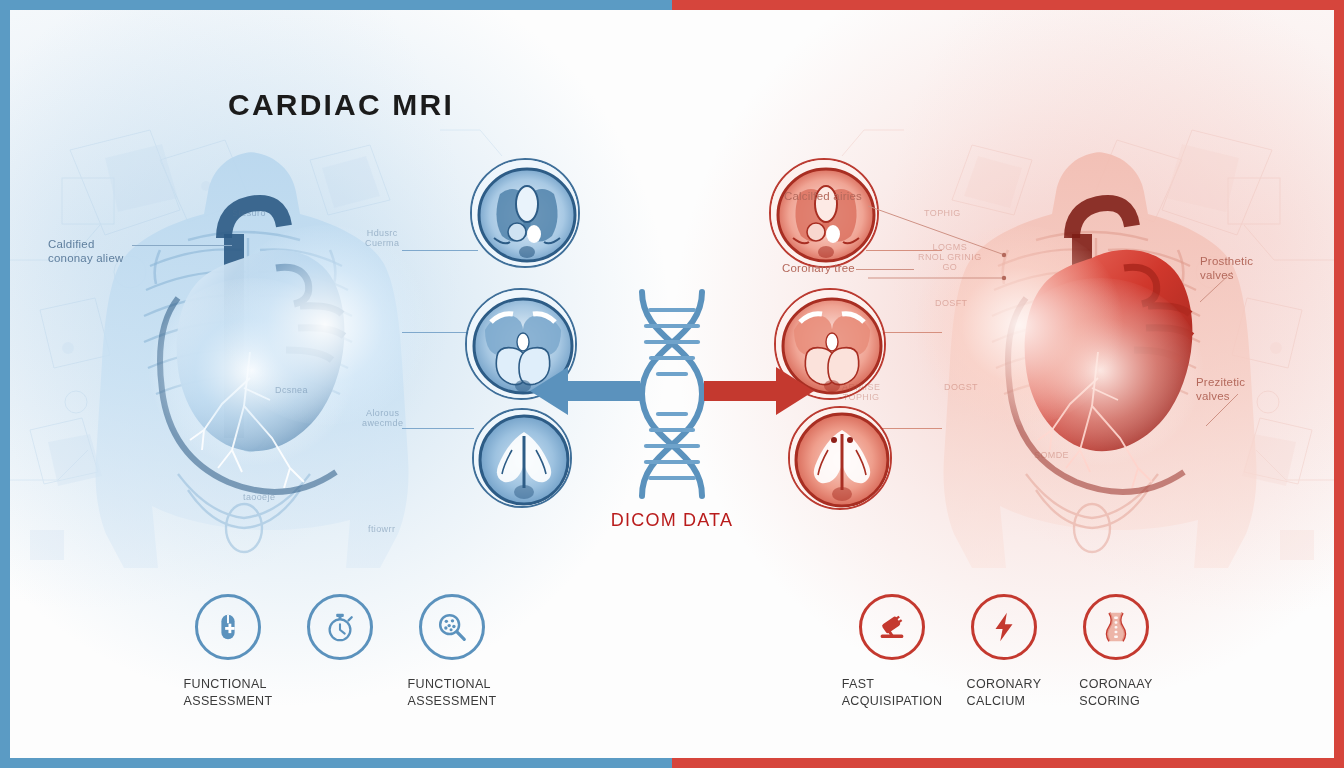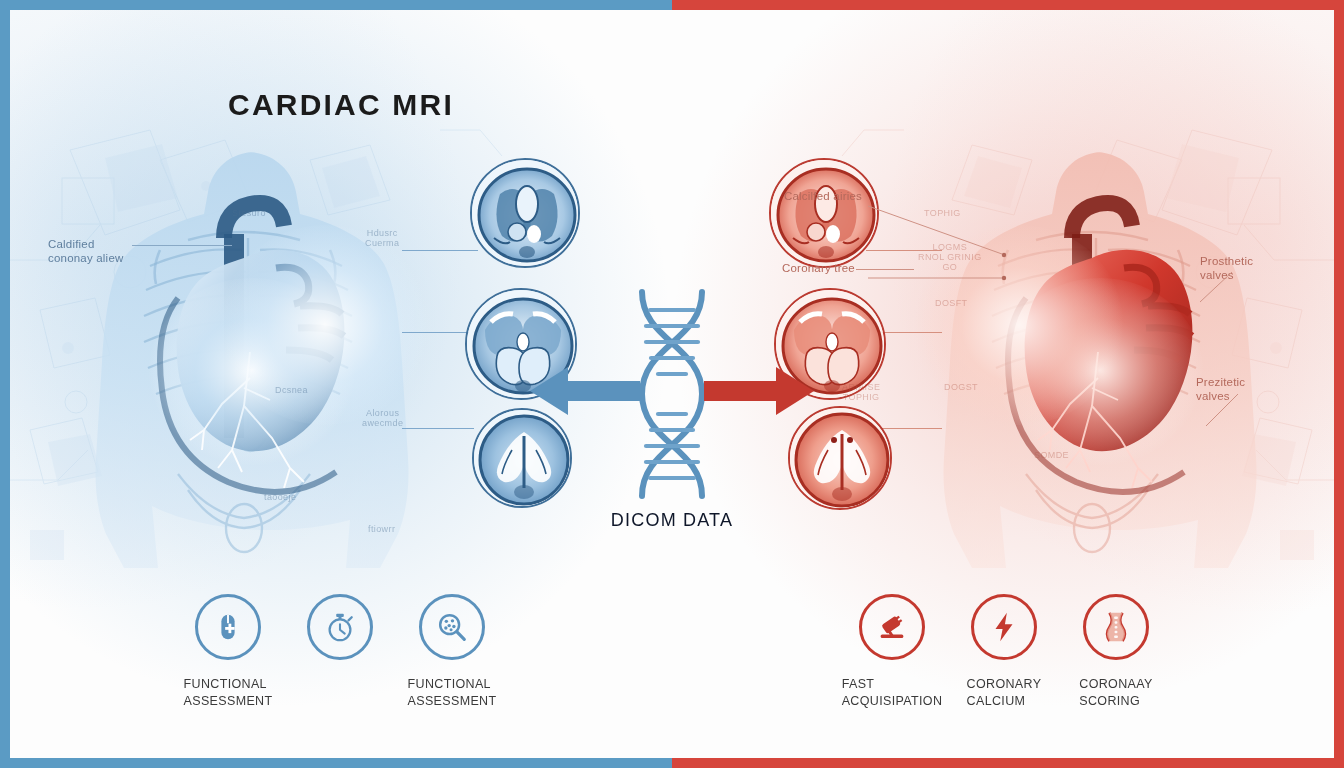--- a/index.html
+++ b/index.html
@@ -139,21 +139,21 @@
   }
   .arrow { position: absolute; top: 355px; }
   .arrow.left  { left: -14px;  }
   .arrow.right { right: -14px; }
   .dicom-label {
     position: absolute; top: 500px;
     width: 100%;
     text-align: center;
     font-size: 18px;
     letter-spacing: 1.2px;
-    color: #0f172a;
+    color: #b91c1c;
   }
 
   
   .feature-row {
     position: absolute; bottom: 48px;
     display: flex;
     justify-content: space-between;
     width: 330px;
   }
   .feature-row.mri { left: 165px; }
@@ -383,21 +383,21 @@
         <span>Caldified
 cononay
 aliew</span>
         <span class="dash" style="left:84px; width:100px;"></span>
       </div>
 
       <div class="ghost-text mri" style="left:222px; top:198px;">Stesuro</div>
       <div class="ghost-text mri" style="left:355px; top:218px;">Hdusrc<br>Cuerma</div>
       <div class="ghost-text mri" style="left:265px; top:375px;">Dcsnea</div>
       <div class="ghost-text mri" style="left:352px; top:398px;">Alorous<br>awecmde</div>
-      <div class="ghost-text mri" style="left:254px; top:482px;">taooeje</div>
+      <div class="ghost-text mri" style="left:233px; top:482px;">taooeje</div>
       <div class="ghost-text mri" style="left:358px; top:514px;">ftiowrr</div>
 
       <div class="feature-row mri">
 
         <div class="feature">
           <div class="feature-icon mri">
             <svg viewBox="0 0 36 36" width="34" height="34">
               <rect x="11" y="5" width="14" height="26" rx="7" fill="#5b92bd"></rect>
               <rect x="17" y="5" width="2" height="9" fill="#ffffff"></rect>
               <rect x="15" y="18" width="10" height="3" fill="#ffffff"></rect>

